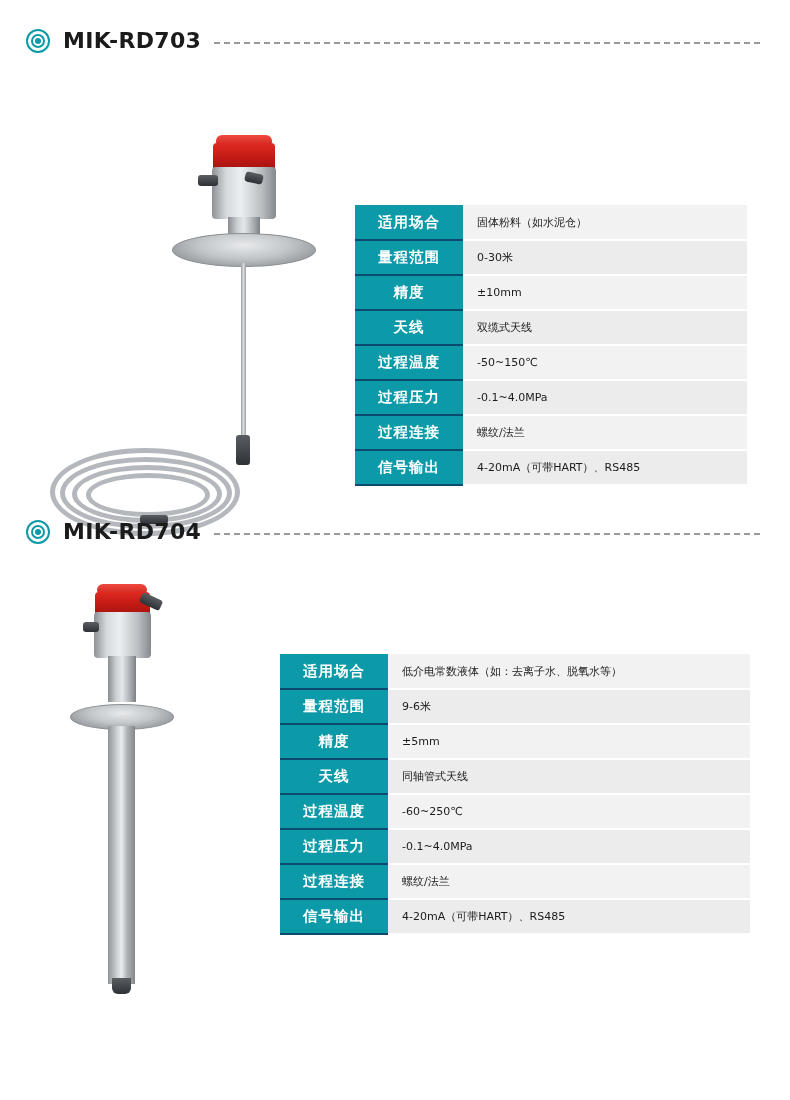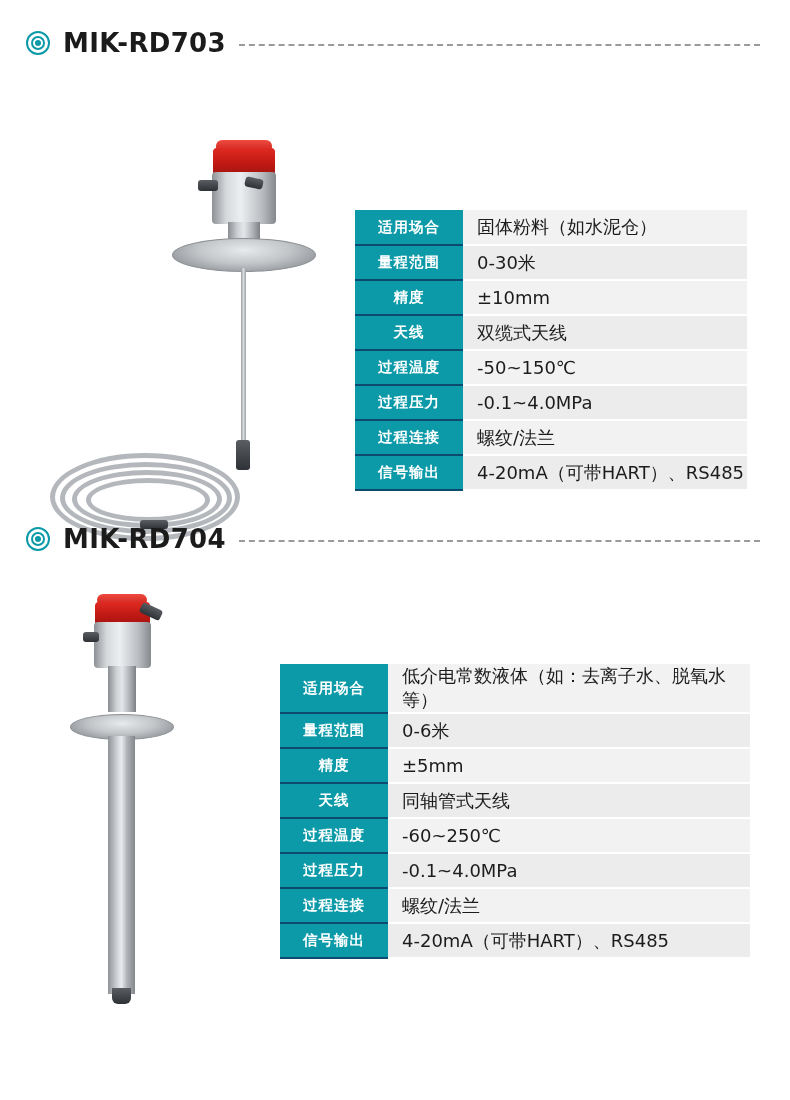--- a/index.html
+++ b/index.html
@@ -34,21 +34,21 @@
     border-radius: 50%;
     border: 2px solid #0c9aa8;
   }
   .target-icon .r1 { left: 0; top: 0; width: 24px; height: 24px; }
   .target-icon .r2 { left: 5px; top: 5px; width: 14px; height: 14px; border-width: 2px; }
   .target-icon .r3 {
     left: 9px; top: 9px; width: 6px; height: 6px;
     background: #0c9aa8; border: none;
   }
   .model-title {
-    font-size: 26px;
+    font-size: 22px;
     font-weight: bold;
     color: #1b1b1b;
     letter-spacing: 0.3px;
     white-space: nowrap;
     font-family: "DejaVu Sans", "Liberation Sans", sans-serif;
   }
   .dash-line {
     flex: 1 1 auto;
     height: 0;
     border-top: 2px dashed #9a9a9a;
@@ -75,21 +75,21 @@
     font-weight: bold;
     text-align: center;
     letter-spacing: 1px;
     border-bottom: 2px solid #0c4a6e;
   }
   .spec-table td.val {
     padding-left: 14px;
     background: #f2f2f2;
     border-bottom: 2px solid #ffffff;
     color: #1c1c1c;
-    font-size: 18px;
+    font-size: 11px;
   }
   .spec-table tr:nth-child(even) td.val { background: #ececec; }
 
   
   .block { position: relative; }
 
   .block-body {
     display: flex;
     align-items: flex-start;
   }
@@ -255,21 +255,21 @@
 
       <div style="width:470px;margin-top:100px;">
         <table class="spec-table">
           <tbody>
             <tr>
               <td class="key">适用场合</td>
               <td class="val">低介电常数液体（如：去离子水、脱氧水等）</td>
             </tr>
             <tr>
               <td class="key">量程范围</td>
-              <td class="val">0-6米</td>
+              <td class="val">9-6米</td>
             </tr>
             <tr>
               <td class="key">精度</td>
               <td class="val">±5mm</td>
             </tr>
             <tr>
               <td class="key">天线</td>
               <td class="val">同轴管式天线</td>
             </tr>
             <tr>

